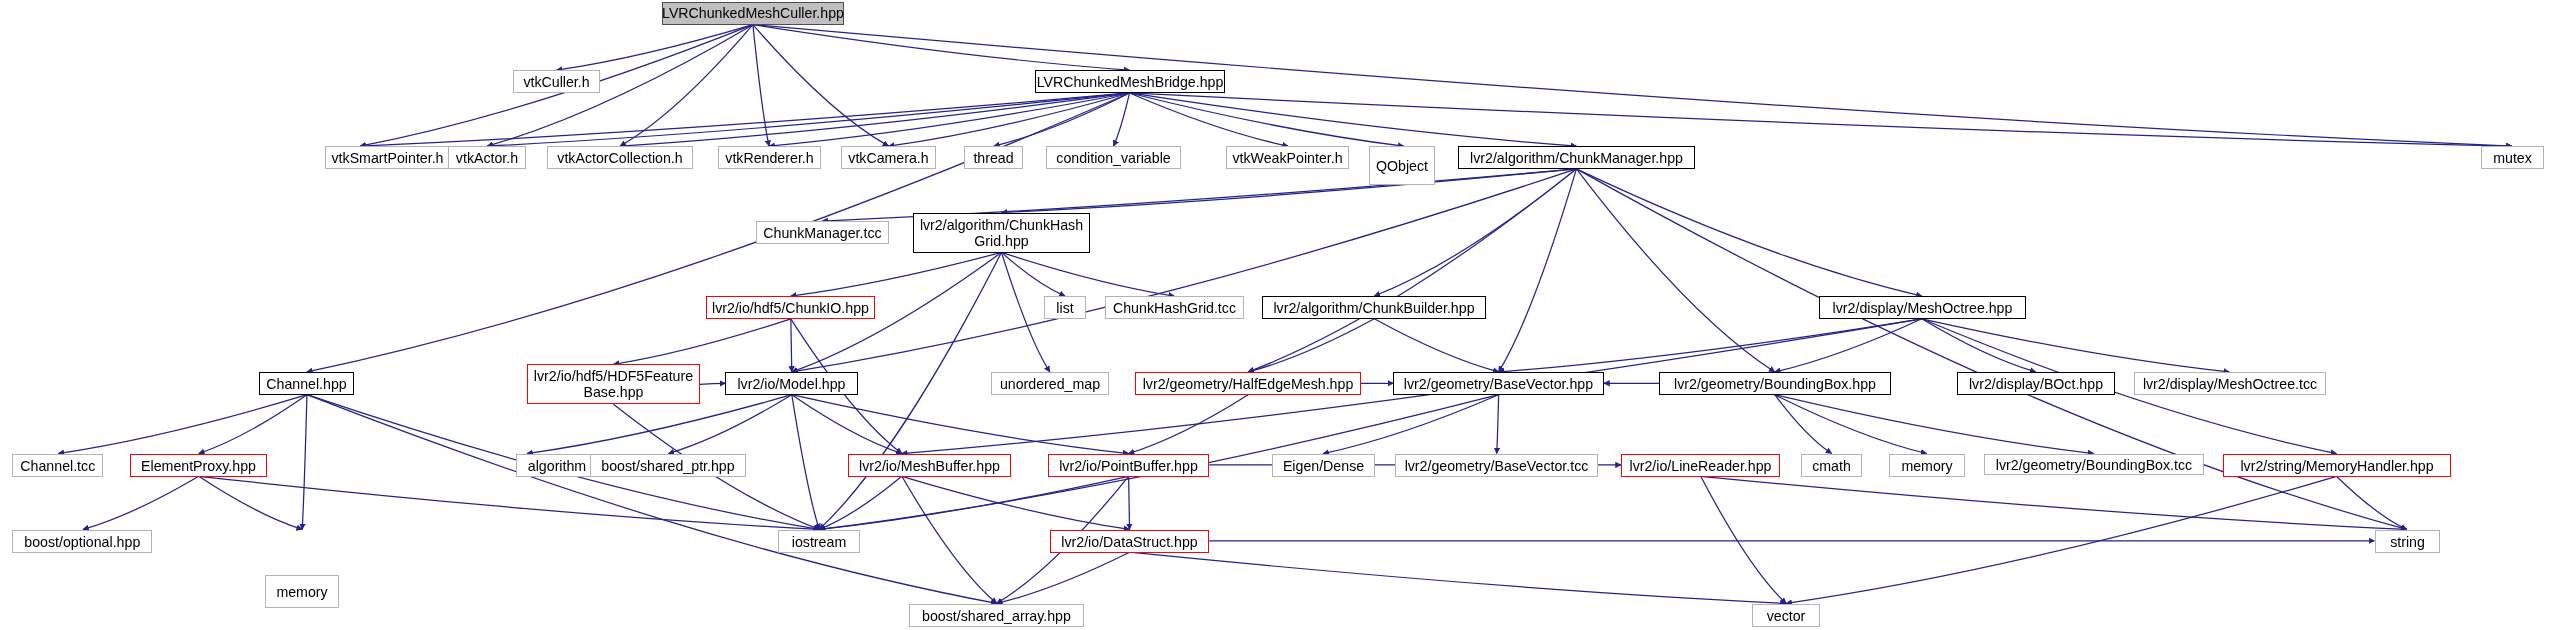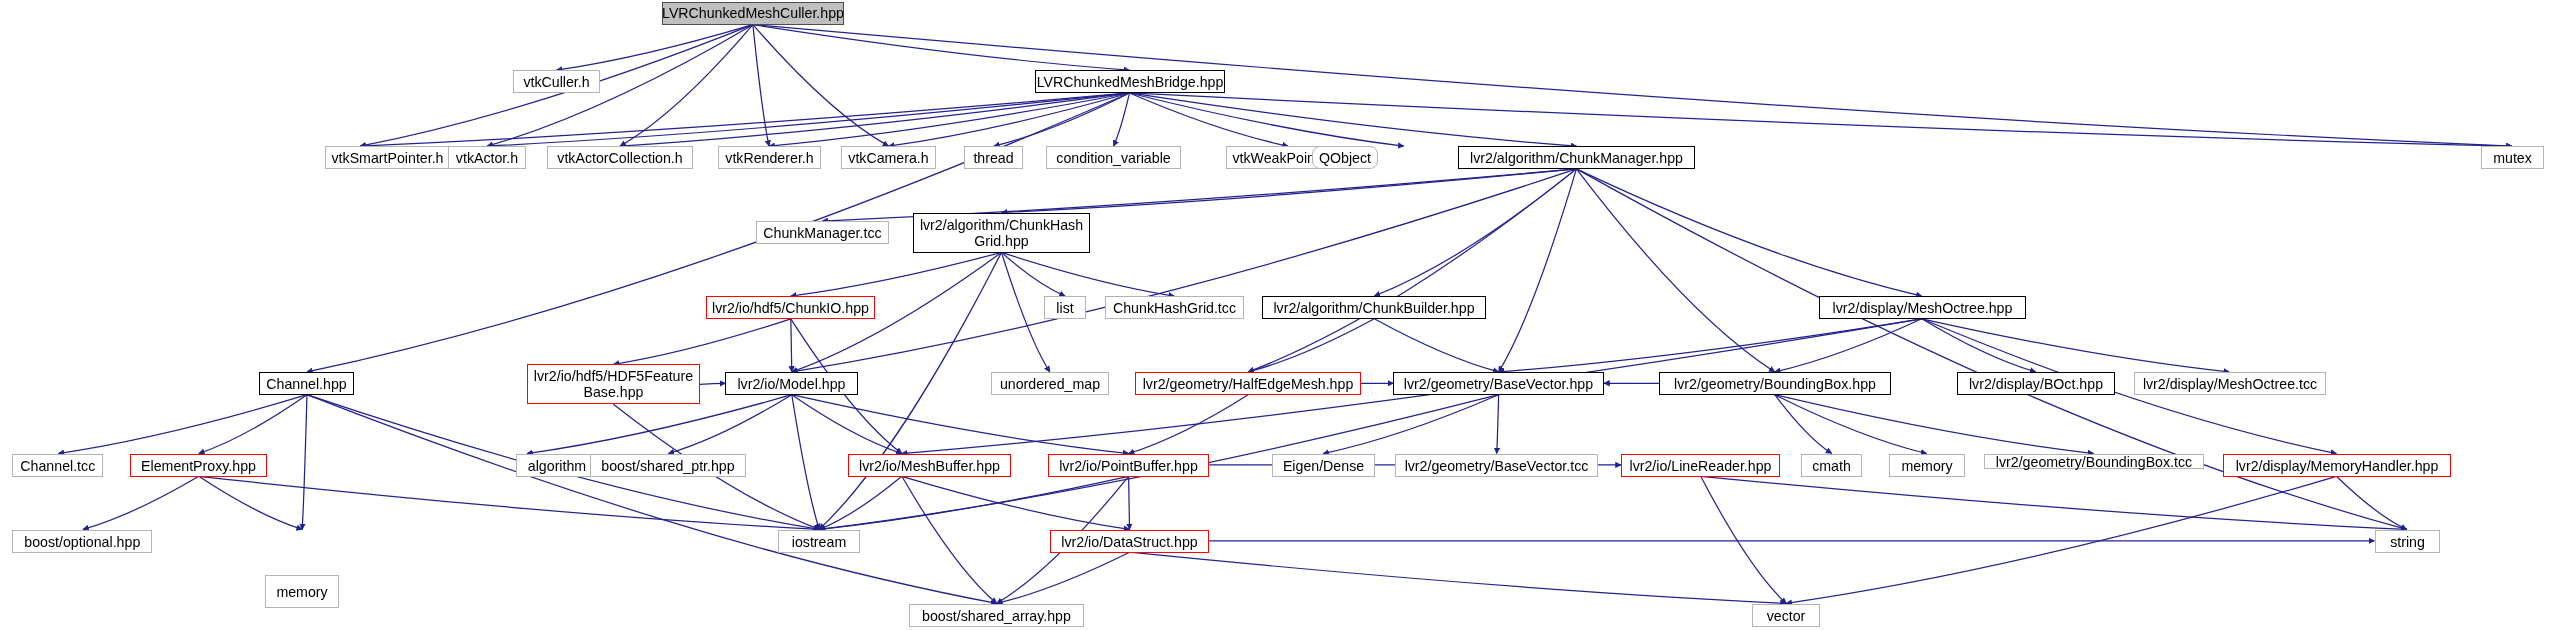--- a/index.html
+++ b/index.html
@@ -154,21 +154,21 @@
       <div class="node gray" style="left: 513px; top: 70px; width: 87px; height: 23px;">vtkCuller.h</div>
       <div class="node black" style="left: 1035px; top: 70px; width: 190px; height: 23px;">LVRChunkedMeshBridge.hpp</div>
       <div class="node gray" style="left: 297px; top: 146px; width: 125px; height: 23px; margin-left: 28px;">vtkSmartPointer.h</div>
       <div class="node gray" style="left: 448px; top: 146px; width: 78px; height: 23px;">vtkActor.h</div>
       <div class="node gray" style="left: 547px; top: 146px; width: 146px; height: 23px;">vtkActorCollection.h</div>
       <div class="node gray" style="left: 718px; top: 146px; width: 103px; height: 23px;">vtkRenderer.h</div>
       <div class="node gray" style="left: 841px; top: 146px; width: 95px; height: 23px;">vtkCamera.h</div>
       <div class="node gray" style="left: 964px; top: 146px; width: 59px; height: 23px;">thread</div>
       <div class="node gray" style="left: 1046px; top: 146px; width: 135px; height: 23px;">condition_variable</div>
       <div class="node gray" style="left: 1226px; top: 146px; width: 123px; height: 23px;">vtkWeakPointer.h</div>
-      <div class="node gray" style="left: 1312px; top: 146px; width: 66px; height: 23px; border-radius: 8px;">QObject</div>
+      <div class="node gray" style="left: 1369px; top: 146px; width: 66px; height: 39px;">QObject</div>
       <div class="node black" style="left: 1458px; top: 146px; width: 237px; height: 23px;">lvr2/algorithm/ChunkManager.hpp</div>
       <div class="node gray" style="left: 2481px; top: 146px; width: 63px; height: 23px;">mutex</div>
       <div class="node gray" style="left: 756px; top: 221px; width: 133px; height: 23px;">ChunkManager.tcc</div>
       <div class="node black" style="left: 913px; top: 213px; width: 177px; height: 40px;">lvr2/algorithm/ChunkHash
 Grid.hpp</div>
       <div class="node red" style="left: 706px; top: 296px; width: 169px; height: 23px;">lvr2/io/hdf5/ChunkIO.hpp</div>
       <div class="node gray" style="left: 1044px; top: 296px; width: 42px; height: 23px;">list</div>
       <div class="node gray" style="left: 1105px; top: 296px; width: 139px; height: 23px;">ChunkHashGrid.tcc</div>
       <div class="node black" style="left: 1262px; top: 296px; width: 224px; height: 23px;">lvr2/algorithm/ChunkBuilder.hpp</div>
       <div class="node black" style="left: 1819px; top: 296px; width: 207px; height: 23px;">lvr2/display/MeshOctree.hpp</div>
@@ -186,22 +186,22 @@
       <div class="node red" style="left: 130px; top: 454px; width: 137px; height: 23px;">ElementProxy.hpp</div>
       <div class="node gray" style="left: 486px; top: 454px; width: 82px; height: 23px; margin-left: 30px;">algorithm</div>
       <div class="node gray" style="left: 590px; top: 454px; width: 156px; height: 23px;">boost/shared_ptr.hpp</div>
       <div class="node red" style="left: 820px; top: 454px; width: 163px; height: 23px; margin-left: 28px;">lvr2/io/MeshBuffer.hpp</div>
       <div class="node red" style="left: 1048px; top: 454px; width: 161px; height: 23px;">lvr2/io/PointBuffer.hpp</div>
       <div class="node gray" style="left: 1272px; top: 454px; width: 103px; height: 23px;">Eigen/Dense</div>
       <div class="node gray" style="left: 1395px; top: 454px; width: 203px; height: 23px;">lvr2/geometry/BaseVector.tcc</div>
       <div class="node red" style="left: 1621px; top: 454px; width: 159px; height: 23px;">lvr2/io/LineReader.hpp</div>
       <div class="node gray" style="left: 1801px; top: 454px; width: 61px; height: 23px;">cmath</div>
       <div class="node gray" style="left: 1889px; top: 454px; width: 76px; height: 23px;">memory</div>
-      <div class="node gray" style="left: 1984px; top: 454px; width: 220px; height: 15px;">lvr2/geometry/BoundingBox.tcc</div>
-      <div class="node red" style="left: 2223px; top: 454px; width: 228px; height: 23px;">lvr2/display/MemoryHandler.hpp</div>
+      <div class="node gray" style="left: 1984px; top: 454px; width: 220px; height: 21px;">lvr2/geometry/BoundingBox.tcc</div>
+      <div class="node red" style="left: 2223px; top: 454px; width: 228px; height: 23px;">lvr2/string/MemoryHandler.hpp</div>
       <div class="node gray" style="left: 12.3px; top: 530px; width: 140px; height: 23px;">boost/optional.hpp</div>
       <div class="node gray" style="left: 265px; top: 530px; width: 74px; height: 33px; margin-top: 45px;">memory</div>
       <div class="node gray" style="left: 778px; top: 530px; width: 82px; height: 23px;">iostream</div>
       <div class="node red" style="left: 1050px; top: 530px; width: 159px; height: 23px;">lvr2/io/DataStruct.hpp</div>
       <div class="node gray" style="left: 2375px; top: 530px; width: 65px; height: 23px;">string</div>
       <div class="node gray" style="left: 909px; top: 604px; width: 175px; height: 23px;">boost/shared_array.hpp</div>
       <div class="node gray" style="left: 1752px; top: 604px; width: 68px; height: 23px;">vector</div>
     </div>
 </div>
 

